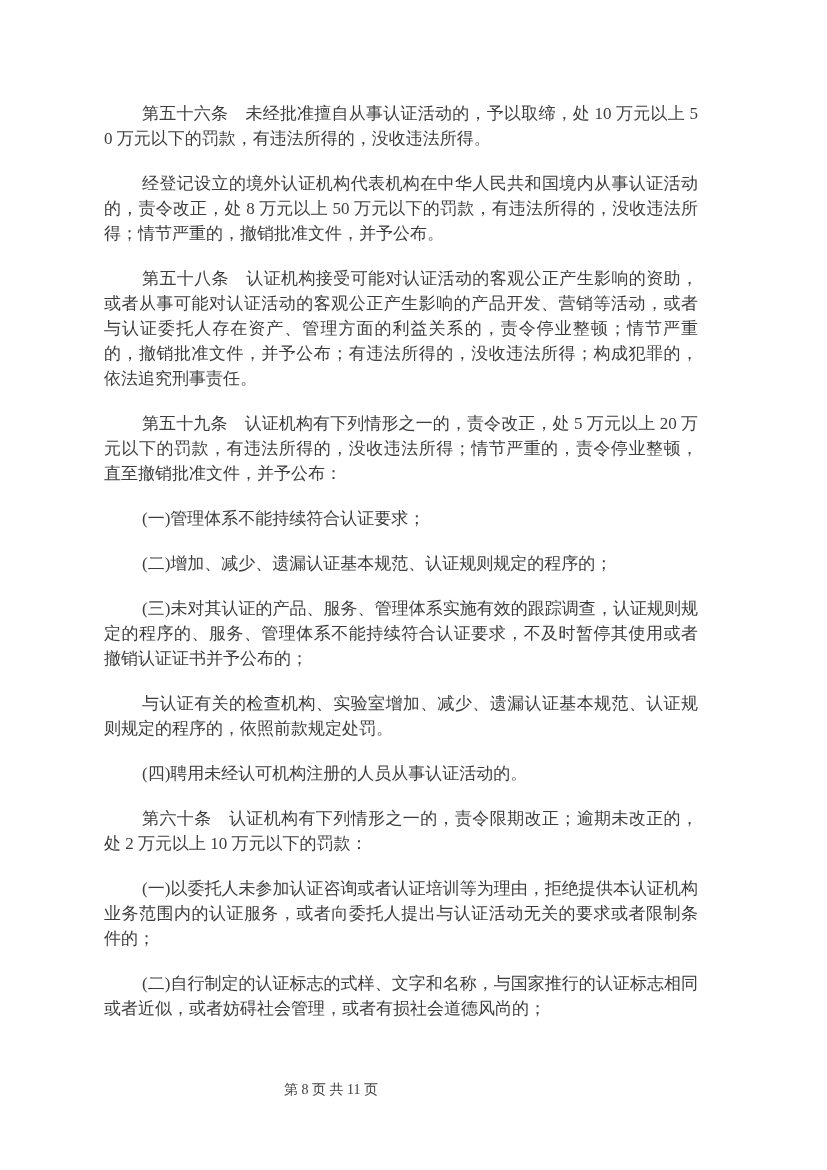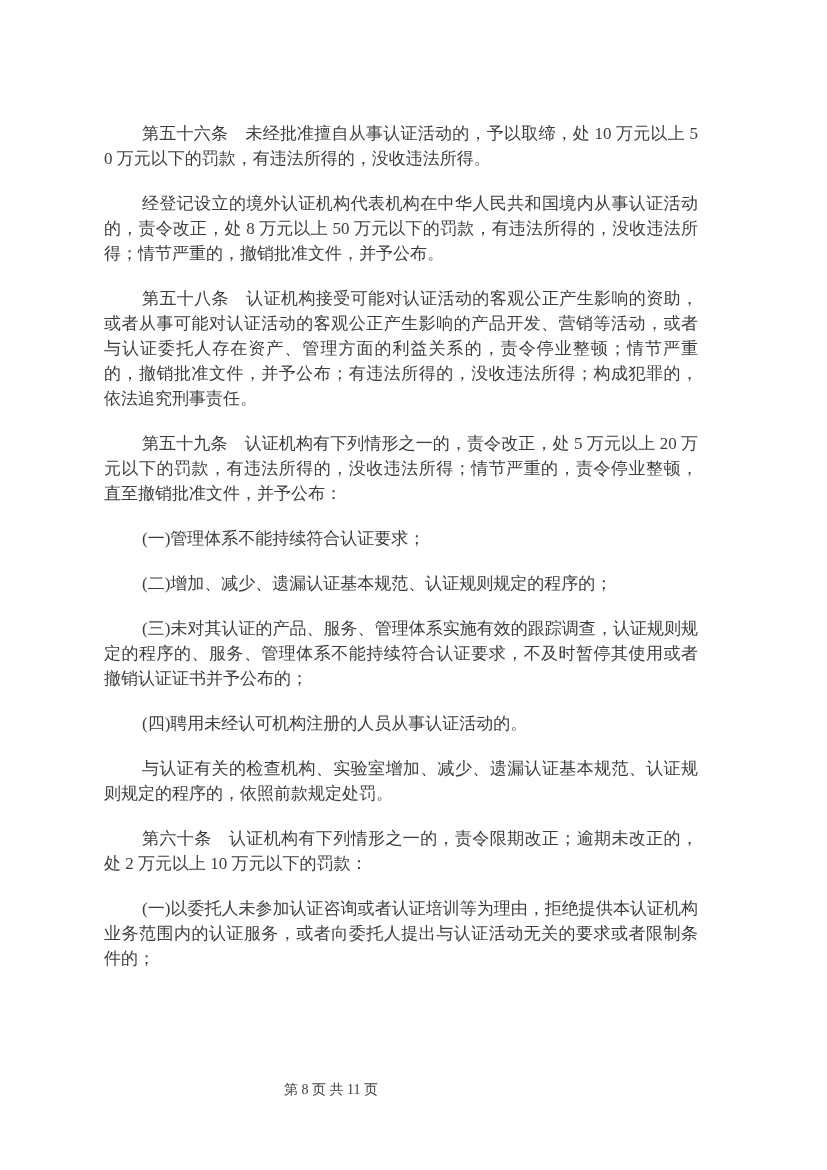--- a/index.html
+++ b/index.html
@@ -12,21 +12,20 @@
     background: #ffffff;
     position: relative;
     overflow: hidden;
     font-family: "Liberation Serif", "DejaVu Serif", serif;
   }
   .page-body {
     position: absolute;
     left: 104px;
     top: 101px;
     width: 594px;
-    margin-top: 20px;
   }
   .para {
     font-family: "Liberation Serif", "DejaVu Serif", serif;
     font-size: 17px;
     line-height: 25px;
     color: #3d3d3d;
     text-align: justify;
     text-indent: 38px;
     margin: 0 0 20px 0;
     word-break: break-all;
@@ -47,19 +46,20 @@
 <body>
 
 <div class="page-body">
   <p class="para">第五十六条　未经批准擅自从事认证活动的，予以取缔，处 10 万元以上 50 万元以下的罚款，有违法所得的，没收违法所得。</p>
   <p class="para">经登记设立的境外认证机构代表机构在中华人民共和国境内从事认证活动的，责令改正，处 8 万元以上 50 万元以下的罚款，有违法所得的，没收违法所得；情节严重的，撤销批准文件，并予公布。</p>
   <p class="para">第五十八条　认证机构接受可能对认证活动的客观公正产生影响的资助，或者从事可能对认证活动的客观公正产生影响的产品开发、营销等活动，或者与认证委托人存在资产、管理方面的利益关系的，责令停业整顿；情节严重的，撤销批准文件，并予公布；有违法所得的，没收违法所得；构成犯罪的，依法追究刑事责任。</p>
   <p class="para">第五十九条　认证机构有下列情形之一的，责令改正，处 5 万元以上 20 万元以下的罚款，有违法所得的，没收违法所得；情节严重的，责令停业整顿，直至撤销批准文件，并予公布：</p>
   <p class="para">(一)管理体系不能持续符合认证要求；</p>
   <p class="para">(二)增加、减少、遗漏认证基本规范、认证规则规定的程序的；</p>
   <p class="para">(三)未对其认证的产品、服务、管理体系实施有效的跟踪调查，认证规则规定的程序的、服务、管理体系不能持续符合认证要求，不及时暂停其使用或者撤销认证证书并予公布的；</p>
+  <p class="para">与认证有关的检查机构、实验室增加、减少、遗漏认证基本规范、认证规则规定的程序的，依照前款规定处罚。</p>
   <p class="para">(四)聘用未经认可机构注册的人员从事认证活动的。</p>
-  <p class="para">与认证有关的检查机构、实验室增加、减少、遗漏认证基本规范、认证规则规定的程序的，依照前款规定处罚。</p>
   <p class="para">第六十条　认证机构有下列情形之一的，责令限期改正；逾期未改正的，处 2 万元以上 10 万元以下的罚款：</p>
   <p class="para">(一)以委托人未参加认证咨询或者认证培训等为理由，拒绝提供本认证机构业务范围内的认证服务，或者向委托人提出与认证活动无关的要求或者限制条件的；</p>
+  <p class="para">(二)自行制定的认证标志的式样、文字和名称，与国家推行的认证标志相同或者近似，或者妨碍社会管理，或者有损社会道德风尚的；</p>
 </div>
 
 <div class="page-footer">第 8 页 共 11 页</div>
 
 </body></html>

